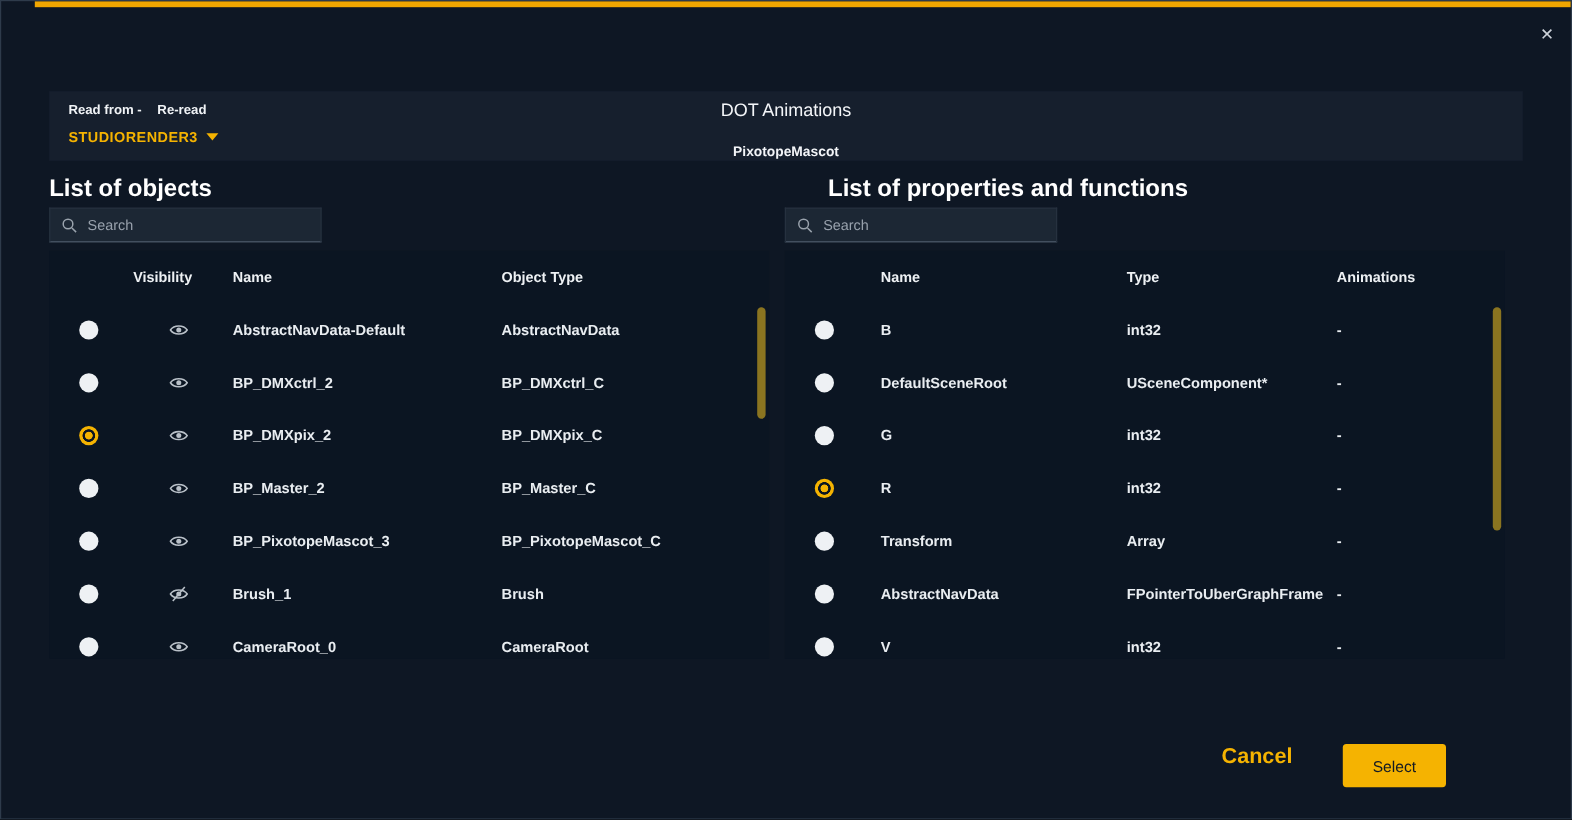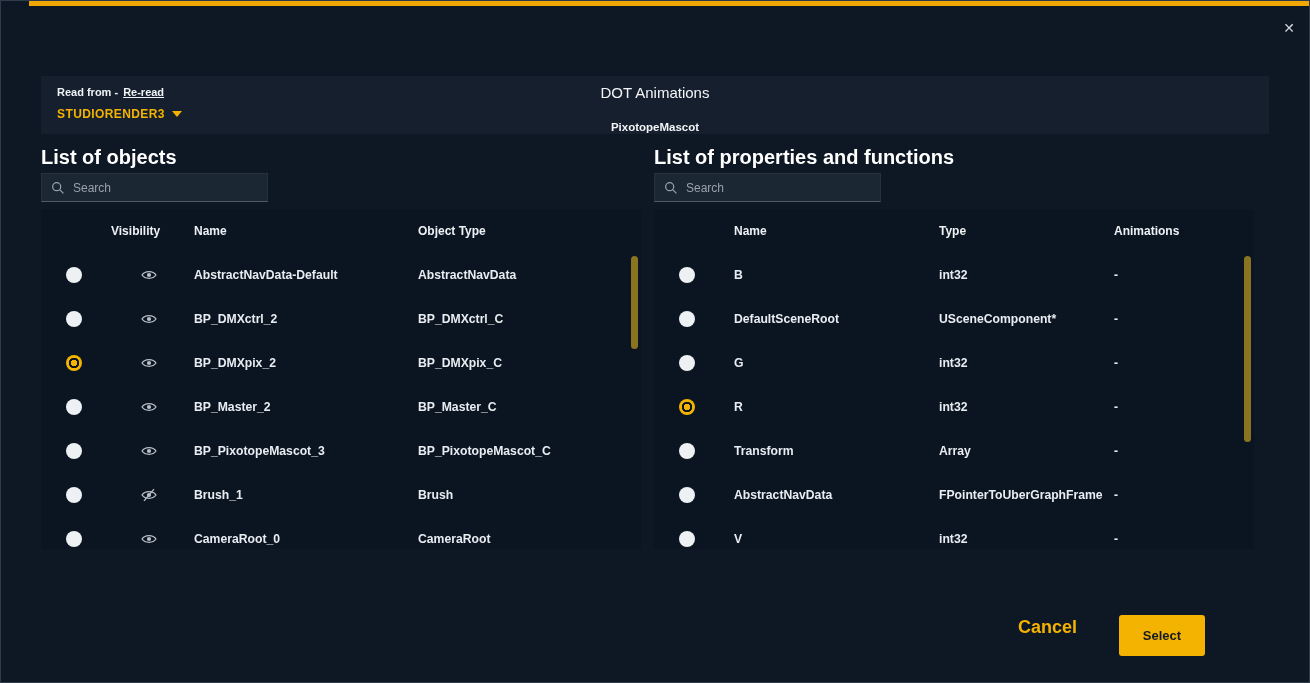--- a/index.html
+++ b/index.html
@@ -15,33 +15,33 @@
   }
   .accent-bar { position:absolute; top:0; left:28px; right:0; height:5px; background:var(--topbar); }
   .close-btn {
     position:absolute; top:20px; right:14px; background:none; border:none;
     color:#cdd3da; font-size:14px; line-height:1; cursor:pointer;
   }
   
   .header-band { position:absolute; left:40px; top:75px; width:1228px; height:58px; background:#161f2d; }
   .header-left { position:absolute; left:16px; top:10px; z-index:2; }
   .read-line { font-size:11px; font-weight:700; color:#f0f3f6; }
-  .read-line .reread { color:#f0f3f6; text-decoration:underline; margin-left:5px; cursor:pointer; }
+  .read-line .reread { color:#f0f3f6; margin-left:13px; cursor:pointer; }
   .source-select {
     margin-top:9px; display:flex; align-items:center; gap:7px; cursor:pointer;
     color:var(--accent); font-size:12px; font-weight:700; letter-spacing:.4px;
   }
   .caret { width:0; height:0; border-left:5px solid transparent; border-right:5px solid transparent; border-top:6px solid var(--accent); }
   .header-center { position:absolute; left:0; right:0; top:8px; text-align:center; }
   .dialog-title { font-size:15px; font-weight:400; color:#f3f5f8; }
   .dialog-subtitle { margin-top:20px; font-size:11.5px; font-weight:700; color:#f3f5f8; }
   
   .panel-title { position:absolute; top:145px; font-size:20px; font-weight:700; color:#ffffff; }
   .panel-title.left { left:40px; }
-  .panel-title.right { left:653px; }
+  .panel-title.right { left:689px; }
   
   .search-box {
     position:absolute; top:172px; width:227px; height:29px;
     background:#1c2734; border:1px solid #26313f; border-bottom:1px solid #4d5a6a;
     display:flex; align-items:center; padding:8px 9px; gap:8px;
   }
   .search-box.left { left:40px; }
   .search-box.right { left:653px; }
   .search-box svg { flex:0 0 auto; }
   .search-box input {
@@ -81,22 +81,22 @@
   .thumb { position:absolute; left:0; width:7px; border-radius:4px; background:var(--scrollbar_thumb); cursor:pointer; }
   .thumb.obj-thumb { top:47px; height:93px; }
   .thumb.prop-thumb { top:47px; height:186px; }
   
   .footer { position:absolute; bottom:26px; right:104px; display:flex; align-items:center; gap:42px; }
   .cancel-btn {
     background:none; border:none; color:var(--accent);
     font-size:18px; font-weight:700; cursor:pointer; font-family:inherit;
   }
   .select-btn {
-    background:var(--accent); border:none; color:#131a24; width:86px; height:41px;
-    border-radius:3px; font-size:13px; font-weight:700; cursor:pointer; font-family:inherit;margin-top:16px;
+    background:var(--accent); border:none; color:#131a24; width:86px; height:36px;
+    border-radius:3px; font-size:13px; font-weight:400; cursor:pointer; font-family:inherit;margin-top:16px;
   }
 </style>
 </head>
 <body>
 
 <div class="window" style="--accent: #f5b301; --topbar: #f0a600; --scrollbar_thumb: #8a7420;">
   <div class="accent-bar"></div>
   <button class="close-btn">✕</button>
 
   <div class="header-band">

